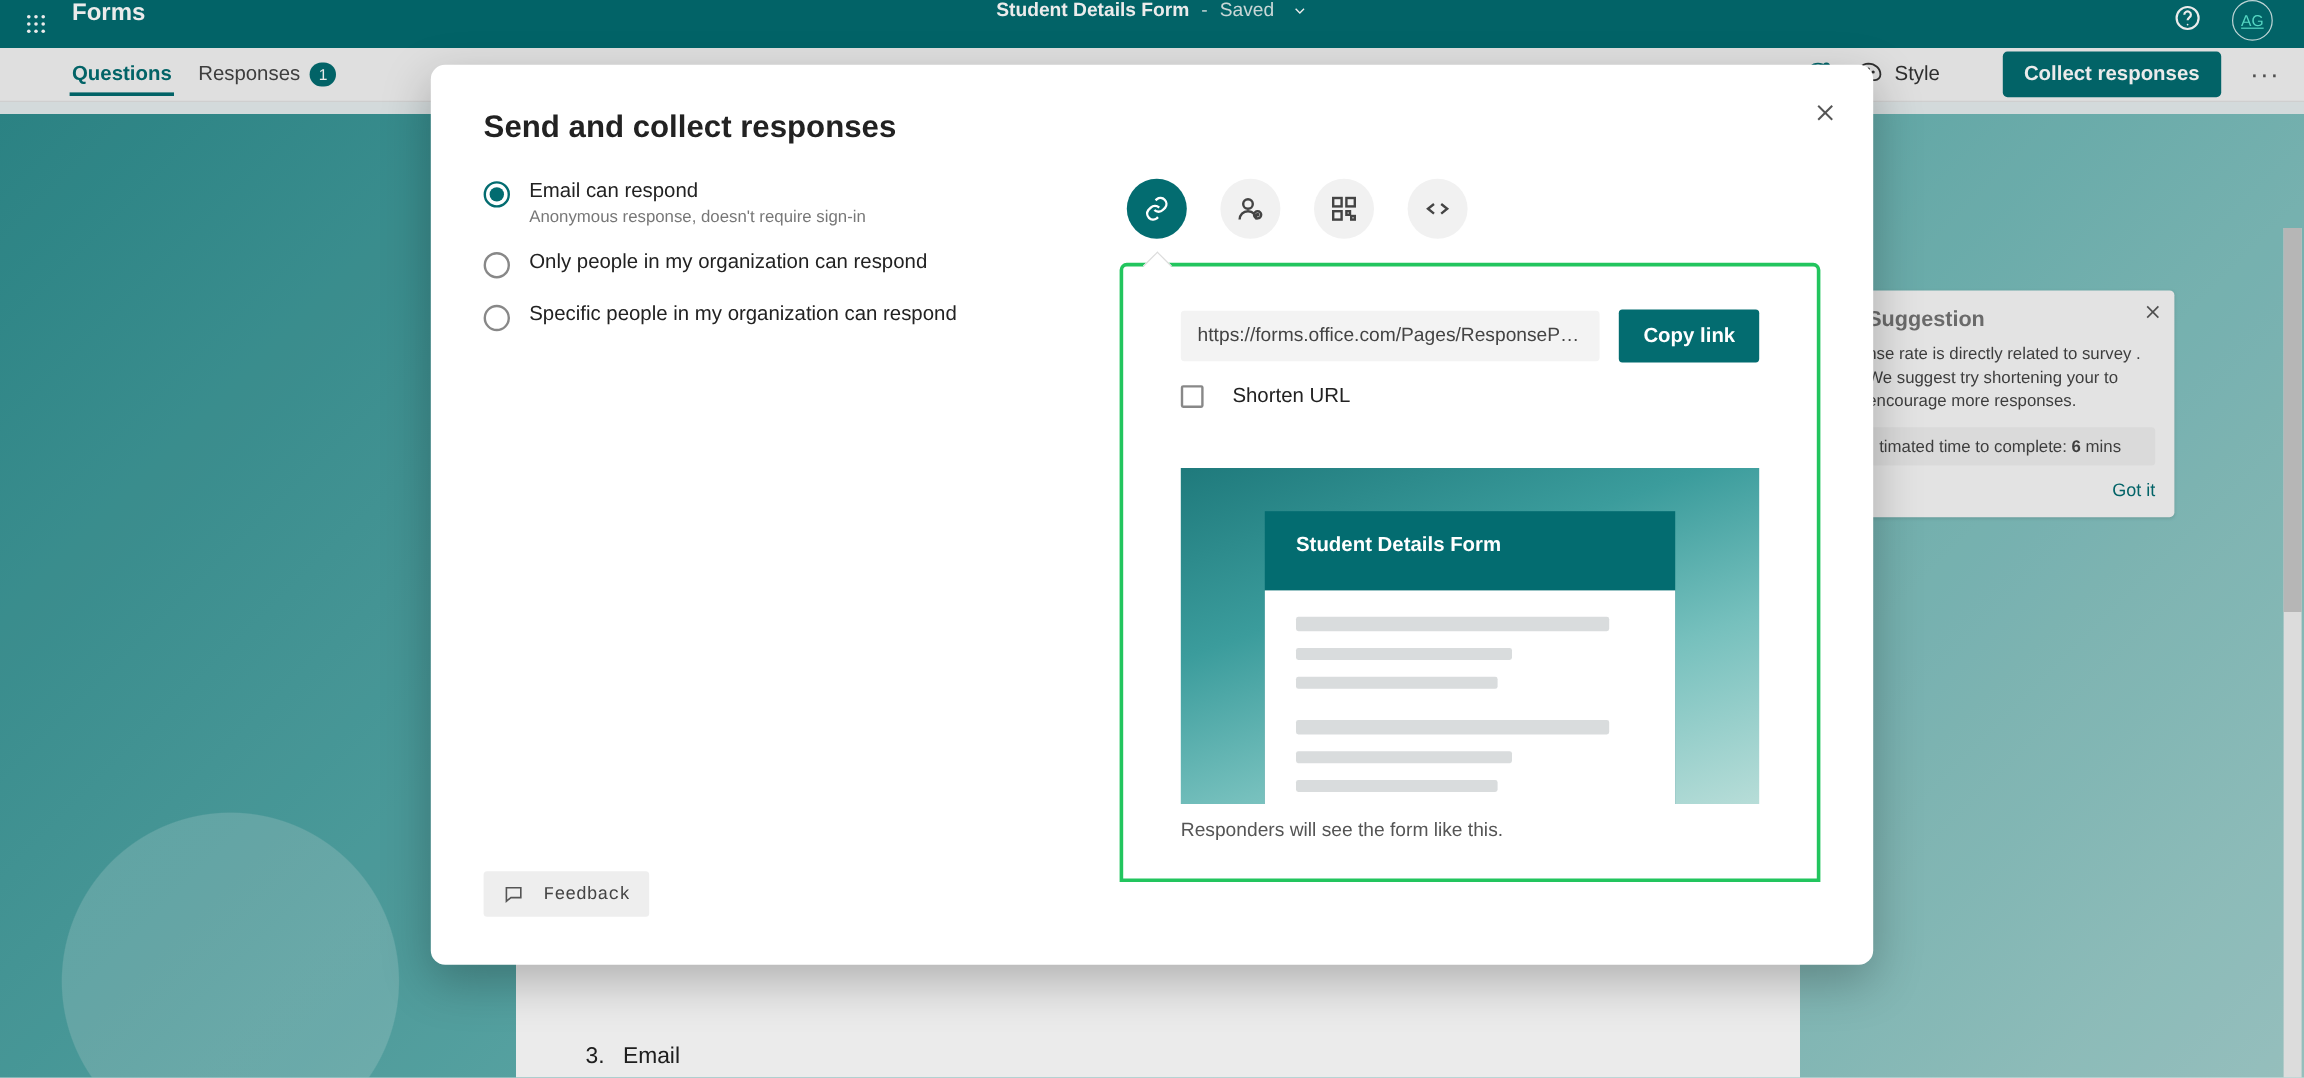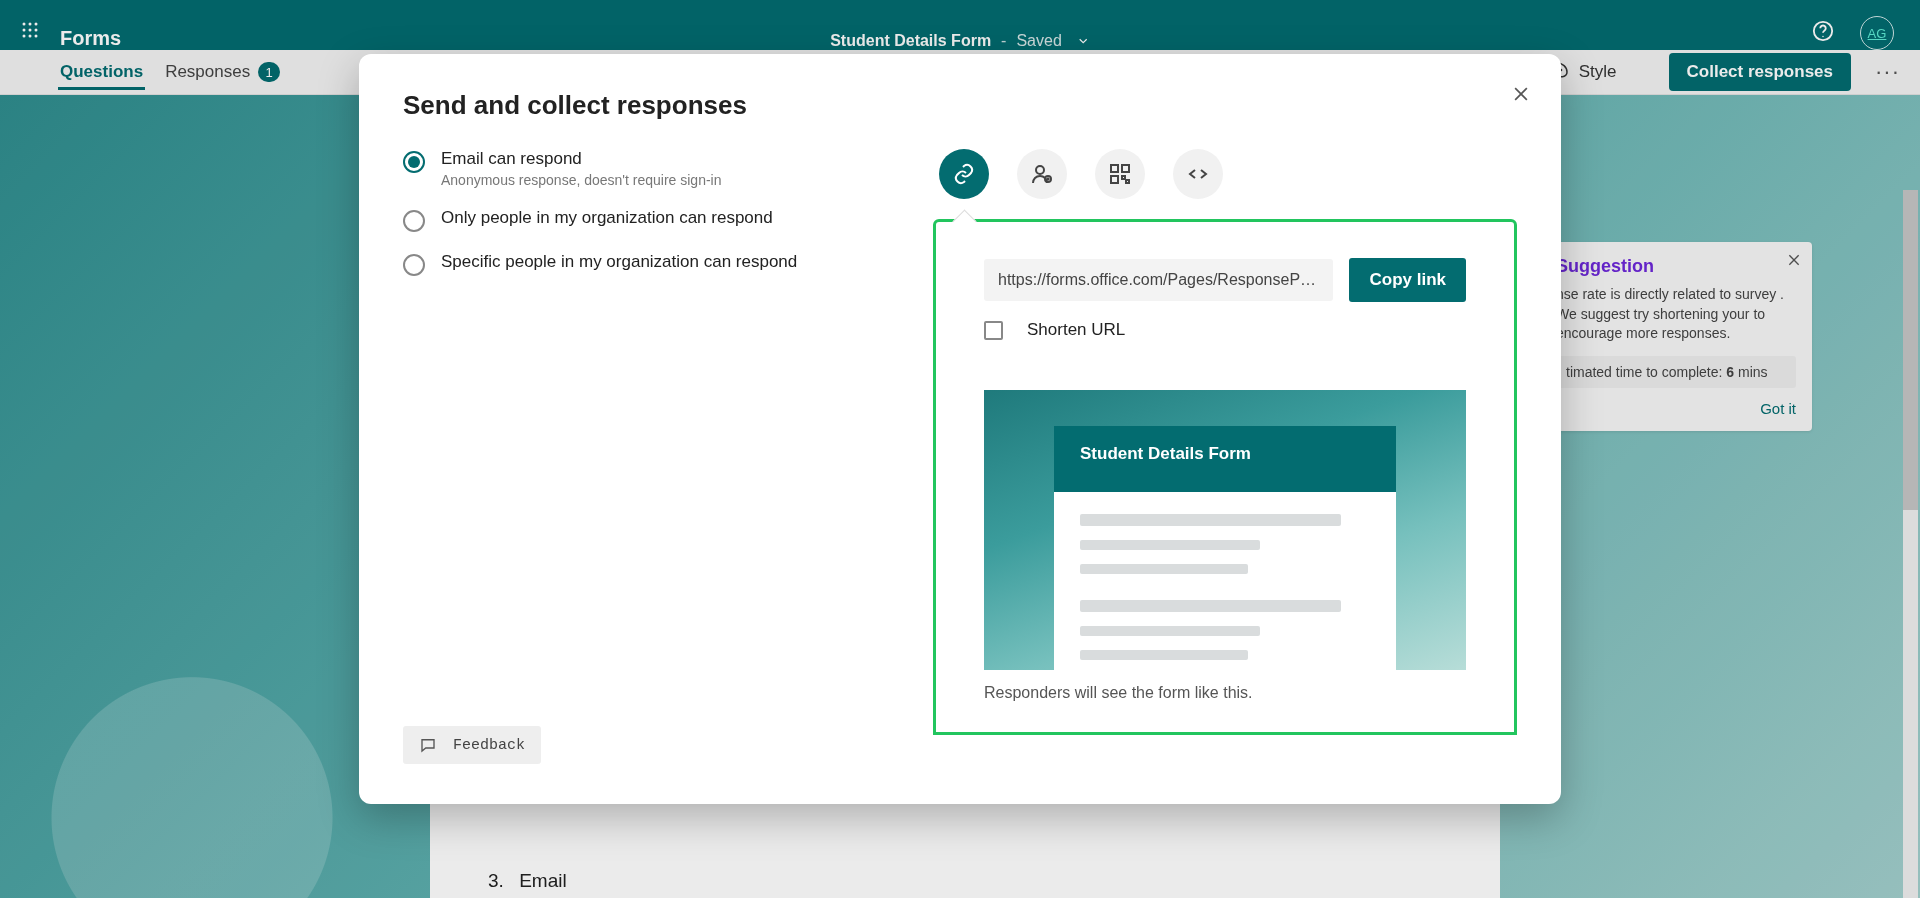--- a/index.html
+++ b/index.html
@@ -1,21 +1,21 @@
 <!DOCTYPE html>
 <html><head>
 <meta charset="utf-8">
 <style>
   * { box-sizing: border-box; margin: 0; padding: 0; }
   html, body { width: 1920px; height: 898px; overflow: hidden; font-family: "Segoe UI", Arial, sans-serif; background:#e5edee; }
   
   
   .topbar {
-    height: 50px; background:#036c70; color:#fff;
-    display:flex; align-items:flex-end; padding:0 10px; position:relative;
+    height: 40px; background:#036c70; color:#fff;
+    display:flex; align-items:flex-start; padding:0 10px; position:relative;
   }
   .waffle { width:40px; height:40px; display:flex; align-items:center; justify-content:center; cursor:pointer; }
   .waffle svg { width:18px; height:18px; fill:#fff; }
   .app-name { font-size:20px; margin-left:10px; font-weight:600; }
   .doc-title-wrap { position:absolute; left:50%; transform:translateX(-50%); display:flex; align-items:center; gap:10px; font-size:16px; }
   .doc-title { font-weight:600; }
   .doc-dash { opacity:.8; }
   .doc-saved { opacity:.85; }
   .chev-down { display:inline-flex; margin-left:4px; }
   .chev-down svg { width:14px; height:14px; stroke:#fff; fill:none; stroke-width:2; }
@@ -56,21 +56,21 @@
     position:absolute; left:488px; top:775px; font-size:19px; color:#222;
   }
   .q3-num{ margin-right:10px; }
   
   
   .suggestion-card{
     position:absolute; right:108px; top:147px; width:272px;
     background:#f7f7f7; border-radius:4px; padding:14px 16px 14px 16px;
     color:#444; font-size:14px; box-shadow:0 1px 3px rgba(0,0,0,.1);
   }
-  .suggestion-title{ font-size:18px; font-weight:600; color:#6d28d9; margin-bottom:8px;}
+  .suggestion-title{ font-size:18px; font-weight:600; color:#737373; margin-bottom:8px;}
   .suggestion-close{ position:absolute; right:10px; top:10px; cursor:pointer; }
   .suggestion-close svg{ width:16px; height:16px; stroke:#555; stroke-width:2; fill:none;}
   .suggestion-est{ background:#ededed; padding:8px 10px; border-radius:3px; margin-top:12px;}
   .suggestion-est b{ font-weight:700;}
   .suggestion-gotit{ text-align:right; color:#036c70; margin-top:12px; cursor:pointer; font-size:15px;}
   
   
   .overlay{
     position:absolute; inset:0; background:rgba(0,0,0,.08);
     display:flex; justify-content:center; align-items:flex-start;

